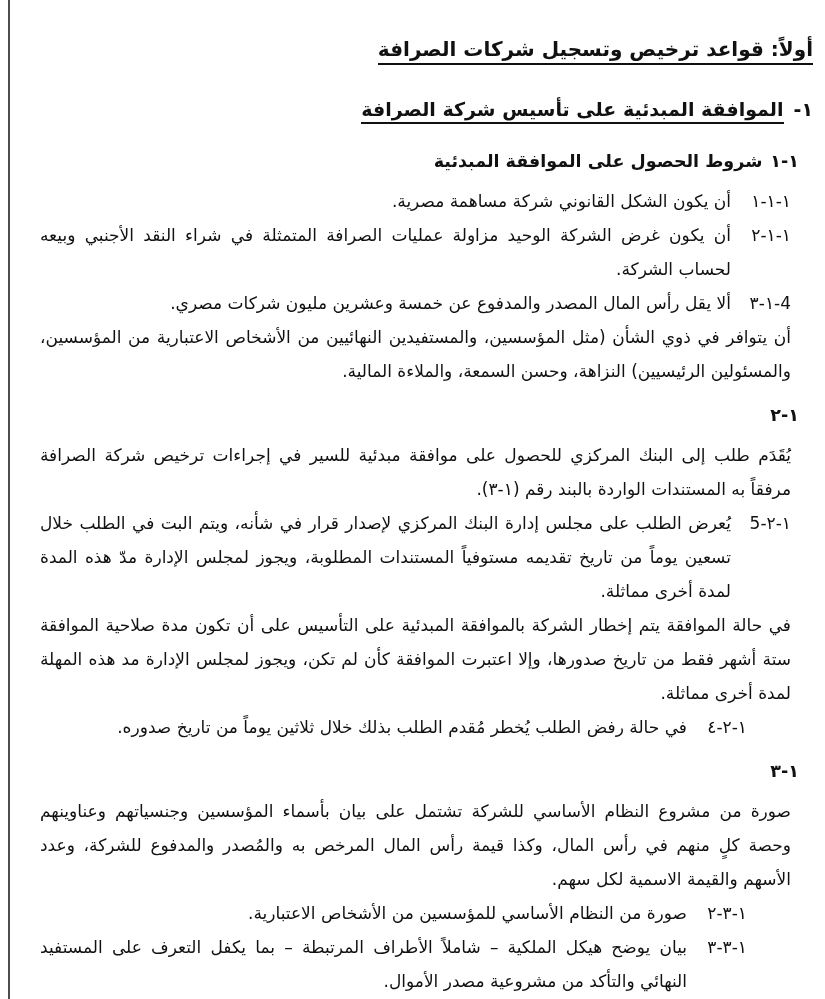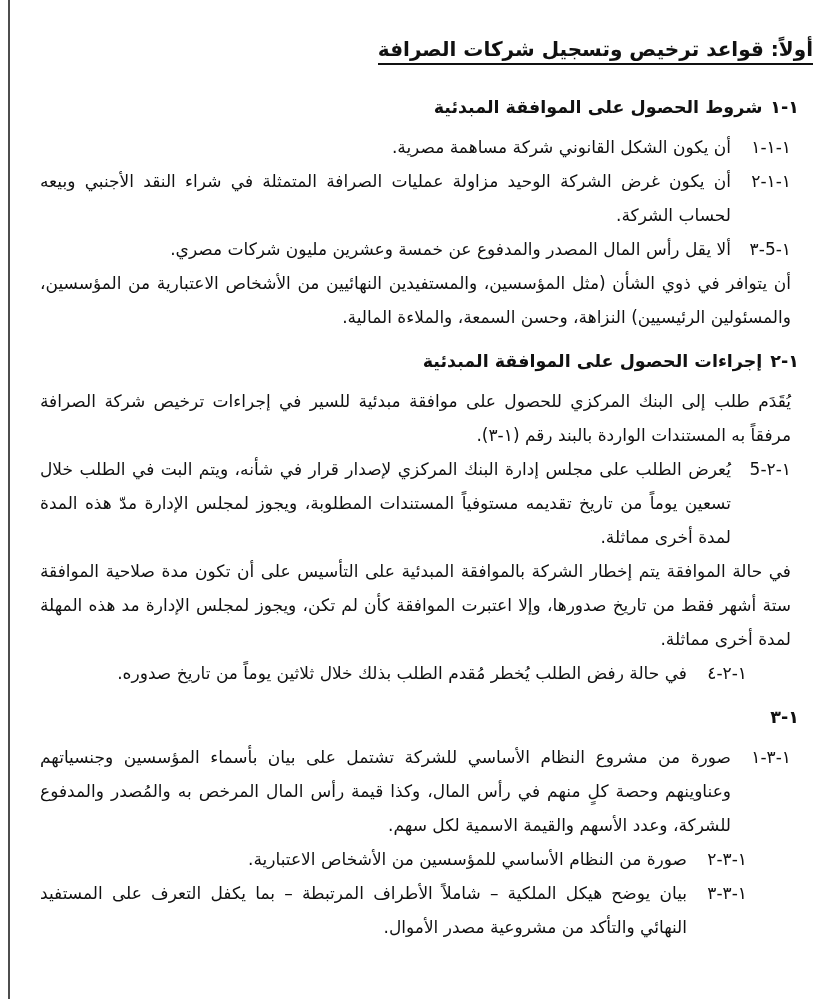--- a/index.html
+++ b/index.html
@@ -78,46 +78,48 @@
 <body>
 
 <div class="page">
   <div class="left-rule"></div>
   <div class="doc">
 
     <div class="doc-title">
       <span class="u">أولاً: قواعد ترخيص وتسجيل شركات الصرافة</span>
     </div>
 
+    <div class="h1">
+      <span class="h1-num">١-</span><span class="u">الموافقة المبدئية على تأسيس شركة الصرافة</span>
+    </div>
 
     <div id="subsections">
         <div class="sub-heading">
           <span class="sub-num">١-١</span>
           <span class="sub-title">شروط الحصول على الموافقة المبدئية</span>
         </div>
         <div class="items">
           <div class="item">
             <span class="item-num">١-١-١</span>
             <div class="item-text">أن يكون الشكل القانوني شركة مساهمة مصرية.</div>
           </div>
           <div class="item">
             <span class="item-num">١-١-٢</span>
             <div class="item-text">أن يكون غرض الشركة الوحيد مزاولة عمليات الصرافة المتمثلة في شراء النقد الأجنبي وبيعه لحساب الشركة.</div>
           </div>
           <div class="item">
-            <span class="item-num">١-5-٣</span>
+            <span class="item-num">4-١-٣</span>
             <div class="item-text">ألا يقل رأس المال المصدر والمدفوع عن خمسة وعشرين مليون شركات مصري.</div>
           </div>
           <div class="item">
             <div class="item-text">أن يتوافر في ذوي الشأن (مثل المؤسسين، والمستفيدين النهائيين من الأشخاص الاعتبارية من المؤسسين، والمسئولين الرئيسيين) النزاهة، وحسن السمعة، والملاءة المالية.</div>
           </div>
         </div>
         <div class="sub-heading">
           <span class="sub-num">١-٢</span>
-          <span class="sub-title">إجراءات الحصول على الموافقة المبدئية</span>
         </div>
         <div class="items">
           <div class="item">
             <div class="item-text">يُقَدَم طلب إلى البنك المركزي للحصول على موافقة مبدئية للسير في إجراءات ترخيص شركة الصرافة مرفقاً به المستندات الواردة بالبند رقم (١-٣).</div>
           </div>
           <div class="item">
             <span class="item-num">١-٢-5</span>
             <div class="item-text">يُعرض الطلب على مجلس إدارة البنك المركزي لإصدار قرار في شأنه، ويتم البت في الطلب خلال تسعين يوماً من تاريخ تقديمه مستوفياً المستندات المطلوبة، ويجوز لمجلس الإدارة مدّ هذه المدة لمدة أخرى مماثلة.</div>
           </div>
           <div class="item">
@@ -126,21 +128,20 @@
           <div class="item deep">
             <span class="item-num">١-٢-٤</span>
             <div class="item-text">في حالة رفض الطلب يُخطر مُقدم الطلب بذلك خلال ثلاثين يوماً من تاريخ صدوره.</div>
           </div>
         </div>
         <div class="sub-heading">
           <span class="sub-num">١-٣</span>
         </div>
         <div class="items">
           <div class="item">
-            <span class="item-num">١-٣-١</span>
             <div class="item-text">صورة من مشروع النظام الأساسي للشركة تشتمل على بيان بأسماء المؤسسين وجنسياتهم وعناوينهم وحصة كلٍ منهم في رأس المال، وكذا قيمة رأس المال المرخص به والمُصدر والمدفوع للشركة، وعدد الأسهم والقيمة الاسمية لكل سهم.</div>
           </div>
           <div class="item deep">
             <span class="item-num">١-٣-٢</span>
             <div class="item-text">صورة من النظام الأساسي للمؤسسين من الأشخاص الاعتبارية.</div>
           </div>
           <div class="item deep">
             <span class="item-num">١-٣-٣</span>
             <div class="item-text">بيان يوضح هيكل الملكية – شاملاً الأطراف المرتبطة – بما يكفل التعرف على المستفيد النهائي والتأكد من مشروعية مصدر الأموال.</div>
           </div>

